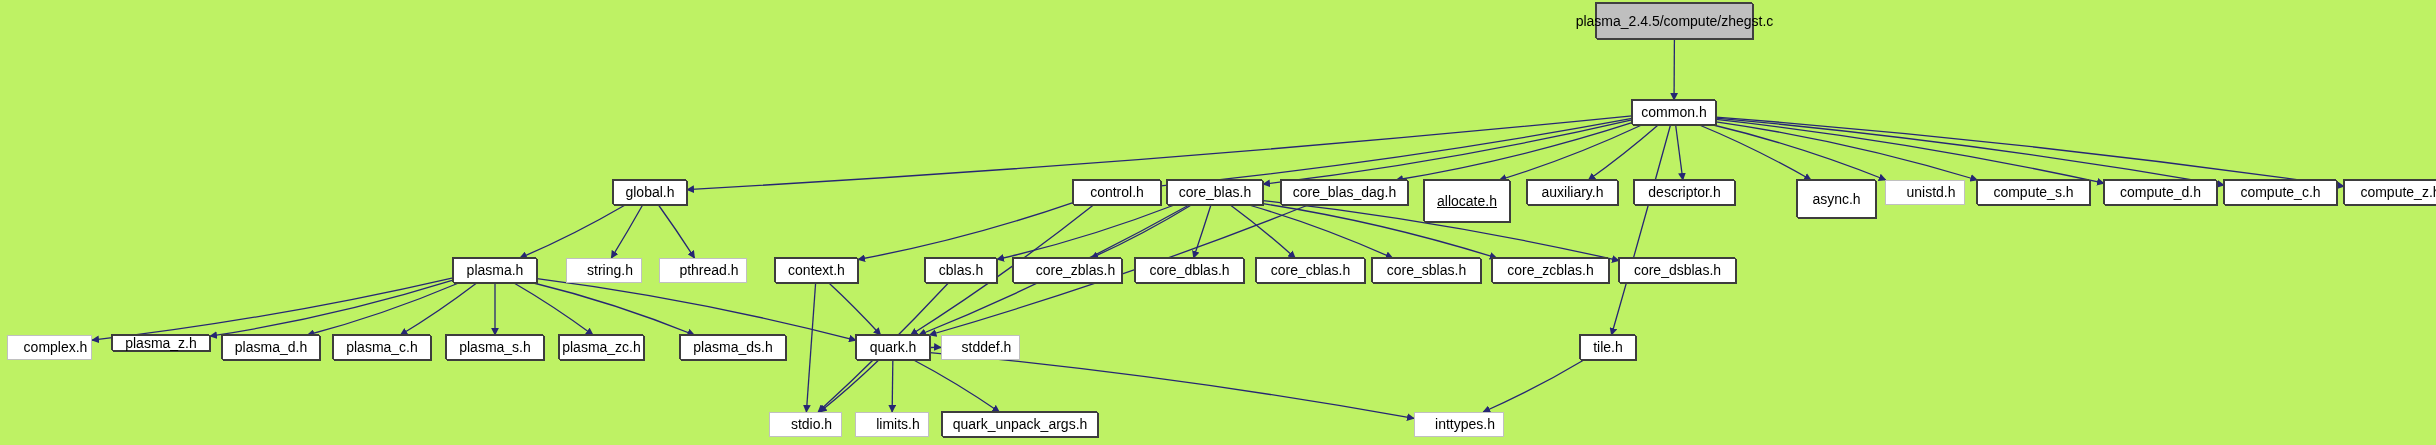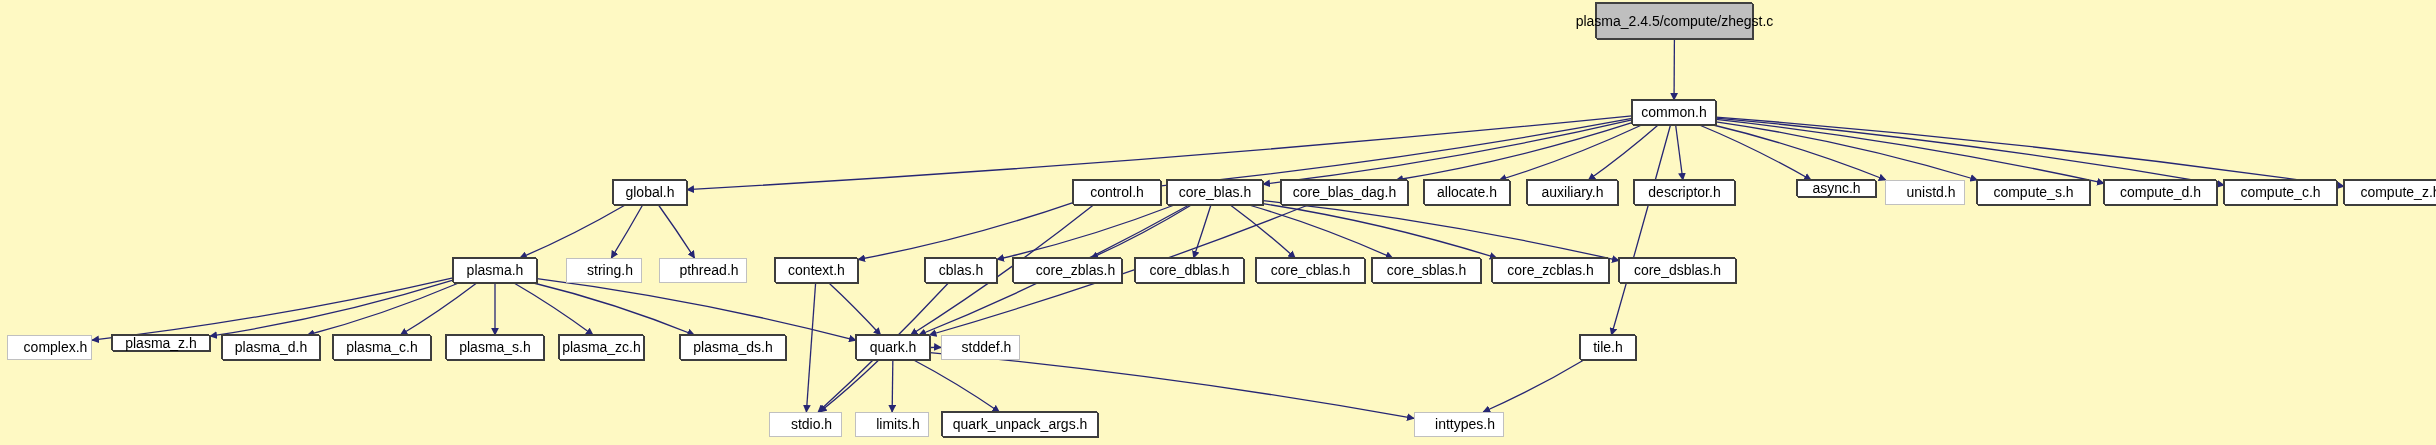--- a/index.html
+++ b/index.html
@@ -1,21 +1,21 @@
 <!DOCTYPE html>
 <html><head>
 <meta charset="utf-8">
 <title>zhegst.c include dependency graph</title>
 <style>
   html,body{margin:0;padding:0;background:#ffffff;}
   #stage{
     position:relative;
     width:2436px;
     height:445px;
-    background:#fef9c3;
+    background:#bef264;
     font-family:"Liberation Sans", sans-serif;
     overflow:hidden;
   }
   #edges{position:absolute;left:0;top:0;width:2436px;height:445px;}
   .node{
     position:absolute;
     box-sizing:border-box;
     display:flex;
     align-items:center;
     justify-content:center;
@@ -109,24 +109,24 @@
   <div id="nodes-layer">
       <div class="node root" style="left: 1596px; top: 3px; width: 157px; height: 36px;">
         <span style="display: block;">plasma_2.4.5/compute</span>
         <span style="display: block;">/zhegst.c</span>
       </div>
       <div class="node proj" style="left: 1632px; top: 100px; width: 84px; height: 25px;">common.h</div>
       <div class="node proj" style="left: 613px; top: 180px; width: 74px; height: 25px;">global.h</div>
       <div class="node proj" style="left: 1073px; top: 180px; width: 88px; height: 25px;">control.h</div>
       <div class="node proj" style="left: 1167px; top: 180px; width: 96px; height: 25px;">core_blas.h</div>
       <div class="node proj" style="left: 1281px; top: 180px; width: 127px; height: 25px;">core_blas_dag.h</div>
-      <div class="node proj" style="left: 1424px; top: 180px; width: 86px; height: 25px;">allocate.h</div>
+      <div class="node proj" style="left: 1424px; top: 180px; width: 86px; height: 42px; text-decoration: underline;">allocate.h</div>
       <div class="node proj" style="left: 1527px; top: 180px; width: 91px; height: 25px;">auxiliary.h</div>
       <div class="node proj" style="left: 1634px; top: 180px; width: 101px; height: 25px;">descriptor.h</div>
-      <div class="node proj" style="left: 1797px; top: 180px; width: 79px; height: 17px;">async.h</div>
+      <div class="node proj" style="left: 1797px; top: 180px; width: 79px; height: 38px;">async.h</div>
       <div class="node sys" style="left: 1885px; top: 180px; width: 80px; height: 25px;">unistd.h</div>
       <div class="node proj" style="left: 1977px; top: 180px; width: 113px; height: 25px;">compute_s.h</div>
       <div class="node proj" style="left: 2104px; top: 180px; width: 113px; height: 25px;">compute_d.h</div>
       <div class="node proj" style="left: 2224px; top: 180px; width: 113px; height: 25px;">compute_c.h</div>
       <div class="node proj" style="left: 2344px; top: 180px; width: 113px; height: 25px;">compute_z.h</div>
       <div class="node proj" style="left: 453px; top: 258px; width: 84px; height: 25px;">plasma.h</div>
       <div class="node sys" style="left: 566px; top: 258px; width: 76px; height: 25px;">string.h</div>
       <div class="node sys" style="left: 659px; top: 258px; width: 88px; height: 25px;">pthread.h</div>
       <div class="node proj" style="left: 775px; top: 258px; width: 83px; height: 25px;">context.h</div>
       <div class="node proj" style="left: 925px; top: 258px; width: 72px; height: 25px;">cblas.h</div>

